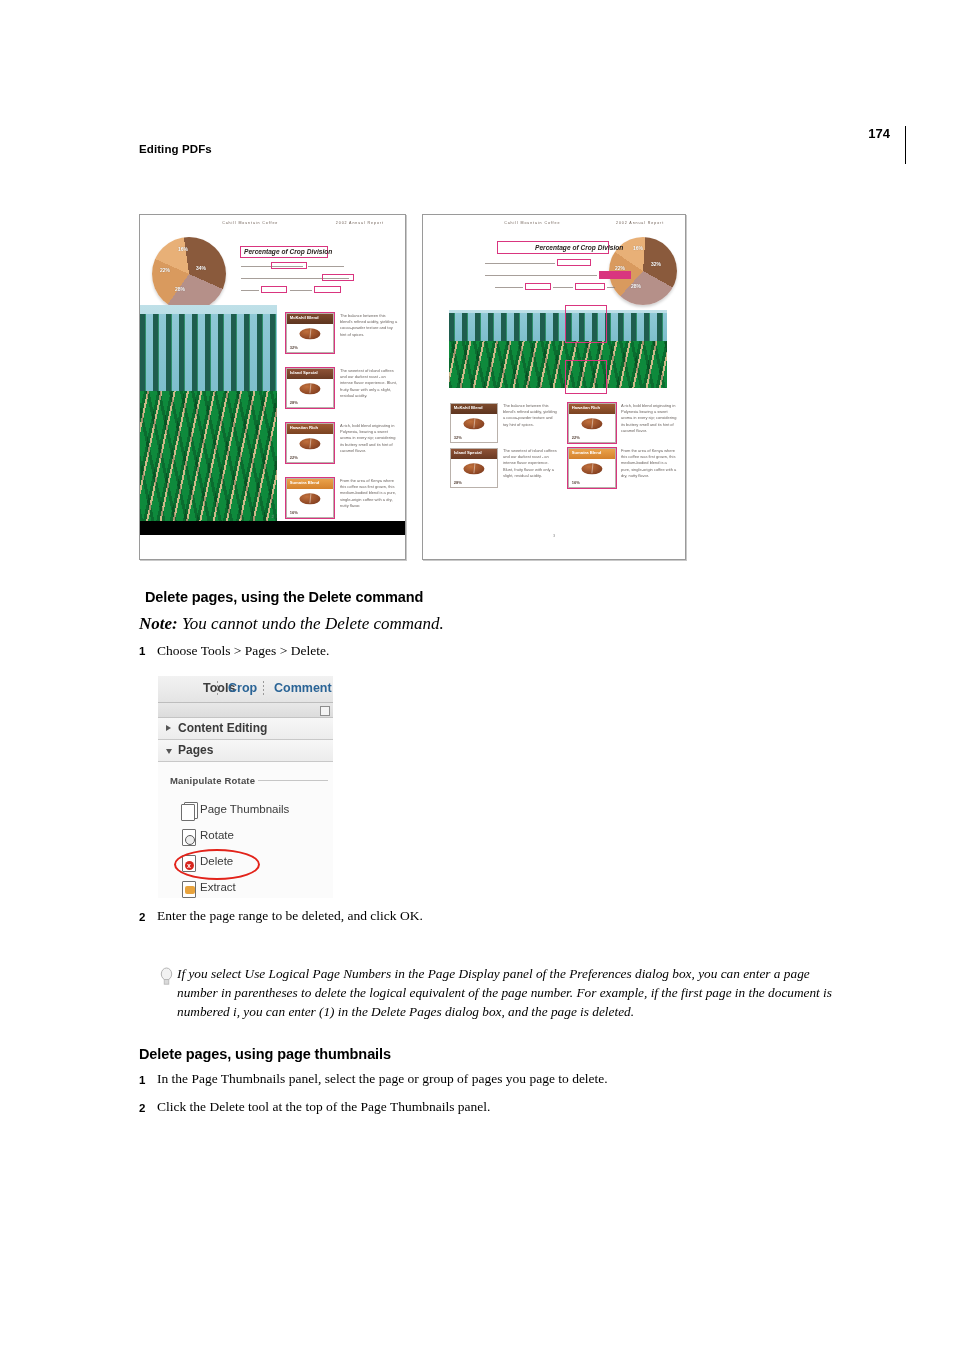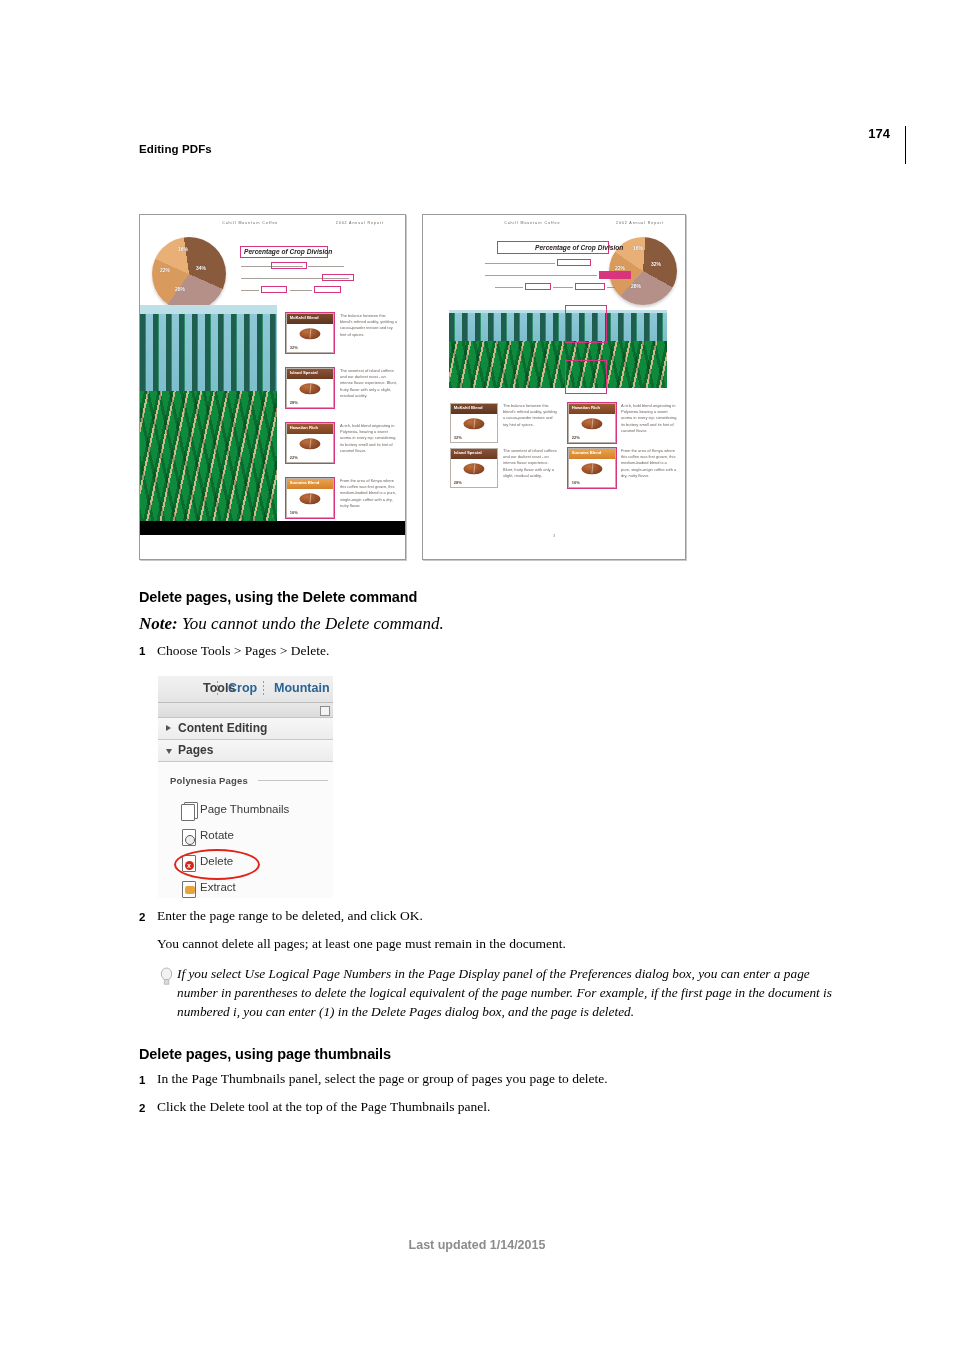--- a/index.html
+++ b/index.html
@@ -287,52 +287,52 @@
         </div>
         <div class="bean"></div>
         <div class="pct">16%</div>
       </div>
       <div class="cardtxt" style="left:198px;top:233px;width:56px;">From the area of Kenya where this coffee was first grown, this medium-bodied blend is a pure, single-origin coffee with a dry, nutty flavor.</div>
 
       <div class="pagenum" style="top:318px;">3</div>
     </div>
   </div>
 
-  <h2 class="sec" style="left:139px;top:589px;text-align:right;">Delete pages, using the Delete command</h2>
+  <h2 class="sec" style="left:145px;top:589px;text-align:right;">Delete pages, using the Delete command</h2>
 
   <div class="note" style="left:139px;top:614px;">
     <b>Note:</b>
     <span>You cannot undo the Delete command.</span>
   </div>
 
   <div class="stepnum" style="left:139px;top:645px;">1</div>
   <div class="step" style="left:157px;top:643px;text-align:right;">Choose Tools &gt; Pages &gt; Delete.</div>
 
   <div class="panel">
     <div class="tabbar"></div>
     <div class="tab active" style="left:12px;">Tools</div>
     <div class="tabsep" style="left:59px;"></div>
     <div class="tab link" style="left:70px;">Crop</div>
     <div class="tabsep" style="left:105px;"></div>
-    <div class="tab link" style="left:116px;">Mountain</div>
+    <div class="tab link" style="left:116px;">Comment</div>
 
     <div class="subbar">
       <div class="subicon"></div>
     </div>
 
     <div class="acc" style="top:42px;">
       <span class="tri closed"></span>
       <span class="t">Content Editing</span>
     </div>
     <div class="acc" style="top:64px;">
       <span class="tri open"></span>
       <span class="t">Pages</span>
     </div>
 
-    <div class="grouphdr" style="top:99px;">Polynesia Pages</div>
+    <div class="grouphdr" style="top:99px;">Manipulate Rotate</div>
     <div class="groupline" style="left:100px;top:104px;width:70px;"></div>
 
     <div class="mitem" style="top:122px;">
       <span class="micon">
         <span class="pagesheet back"></span>
         <span class="pagesheet front"></span>
       </span>
       <span class="mlabel">Page Thumbnails</span>
     </div>
 
@@ -359,30 +359,28 @@
         <span class="pagesheet" style="left:1px;top:1px;"></span>
         <span class="badge" style="left:4px;top:6px;width:10px;height:8px;background:#e8a33d;border-radius:2px;"></span>
       </span>
       <span class="mlabel">Extract</span>
     </div>
   </div>
 
   <div class="stepnum" style="left:139px;top:911px;">2</div>
   <div class="step" style="left:157px;top:908px;">Enter the page range to be deleted, and click OK.</div>
 
-  <div class="para" style="left:157px;top:936px;">You cannot delete all pages; at least one page must remain in the document.</div>
 
   <svg class="bulb" viewBox="0 0 13 19" style="left:160px;top:967px;">
     <ellipse cx="6.5" cy="7" rx="5.2" ry="6" fill="#f2f2f2" stroke="#b4b4b4" stroke-width="1"></ellipse>
     <rect x="4.2" y="12.6" width="4.6" height="4.6" fill="#d9d9d9" stroke="#b4b4b4" stroke-width=".8"></rect>
   </svg>
   <div class="tip" style="left:177px;top:965px;width:672px;text-indent:0;">If you select Use Logical Page Numbers in the Page Display panel of the Preferences dialog box, you can enter a page number in parentheses to delete the logical equivalent of the page number. For example, if the first page in the document is numbered i, you can enter (1) in the Delete Pages dialog box, and the page is deleted.</div>
 
   <h2 class="sec" style="left:139px;top:1046px;text-align:right;">Delete pages, using page thumbnails</h2>
 
   <div class="stepnum" style="left:139px;top:1074px;">1</div>
   <div class="step" style="left:157px;top:1071px;">In the Page Thumbnails panel, select the page or group of pages you page to delete.</div>
 
   <div class="stepnum" style="left:139px;top:1102px;">2</div>
   <div class="step" style="left:157px;top:1099px;">Click the Delete tool at the top of the Page Thumbnails panel.</div>
 
-  <div class="footer">Last updated 1/14/2015</div>
 </div>
 
 </body></html>

